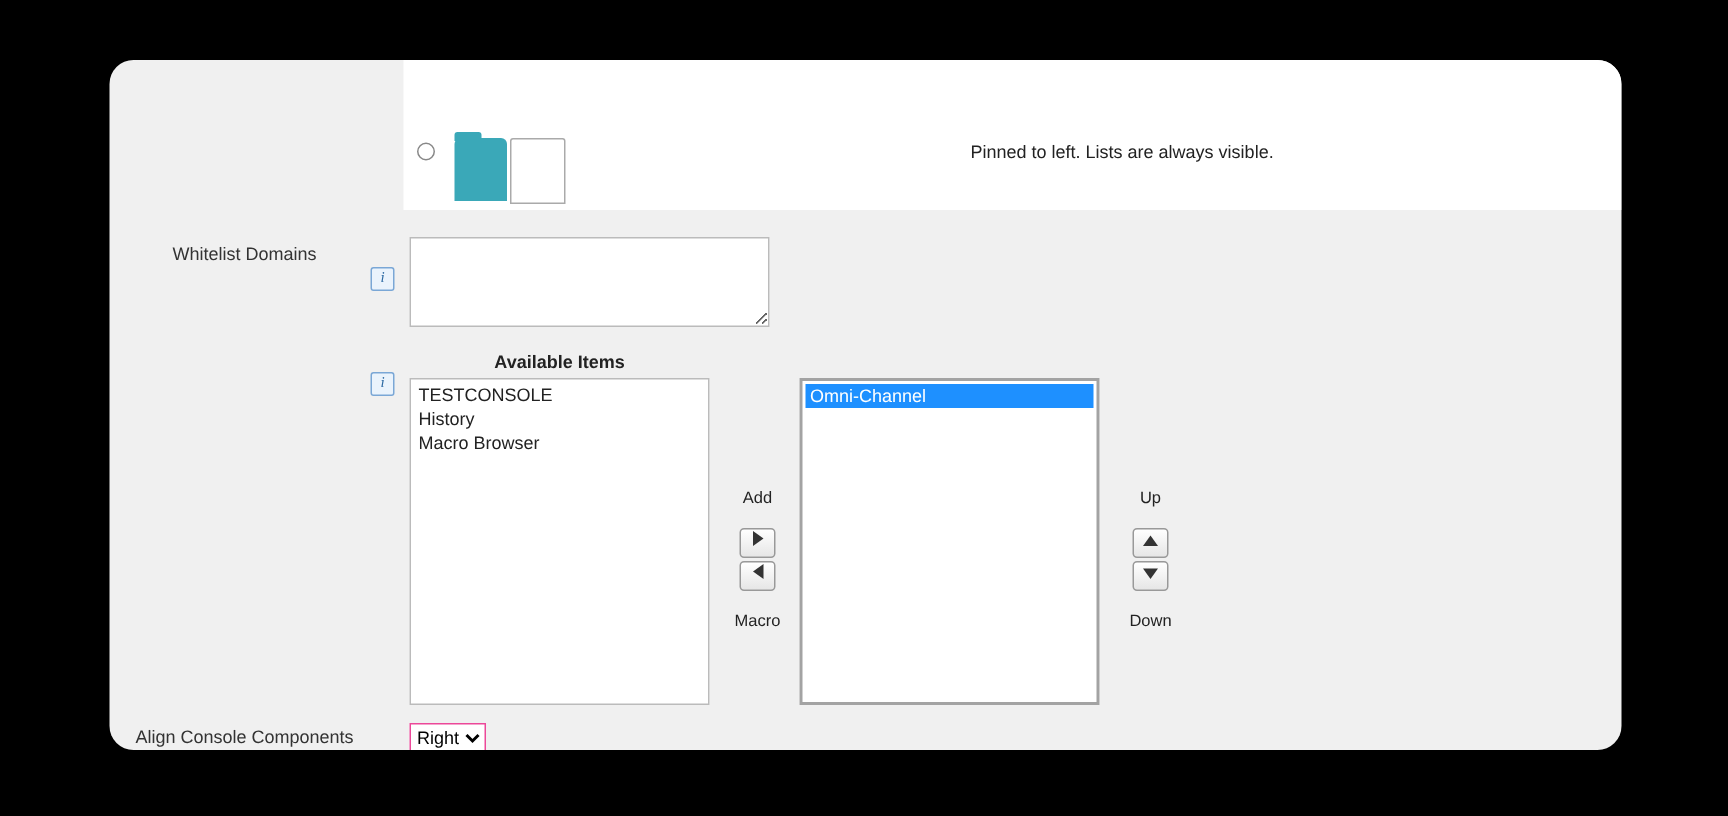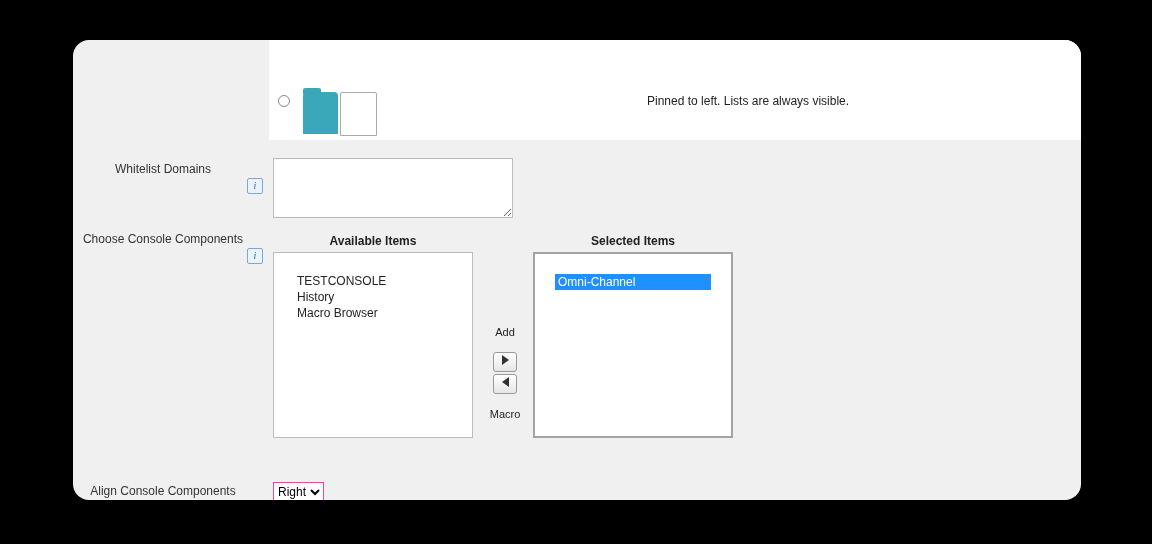--- a/index.html
+++ b/index.html
@@ -137,26 +137,26 @@
     font-weight: bold;
     font-size: 12px;
     text-align: center;
   }
   .avail-header { left: 200px; width: 200px; }
   .sel-header   { left: 460px; width: 200px; }
   .listbox {
     position: absolute;
     top: 212px;
     width: 200px;
-    height: 186px;
+    height: 218px;
     background: #fff;
     font-size: 12px;
     overflow-y: scroll;
     box-sizing: border-box;
-    padding: 20px;
+    padding: 2px;
   }
   .available-list {
     left: 200px;
     border: 1px solid #bbb;
   }
   .selected-list {
     left: 460px;
     border: 2px solid #a3a3a3;
   }
   .list-item {
@@ -231,40 +231,44 @@
       </div>
       <div class="folder-empty"></div>
     </div>
     <span class="pin-text">Pinned to left. Lists are always visible.</span>
   </div>
 
   <span class="label whitelist-label">Whitelist Domains</span>
   <span class="info-icon whitelist-info">i</span>
   <textarea class="whitelist-ta" style=""></textarea>
 
-  <span class="label comp-label">Choose Console Components</span>
   <span class="info-icon comp-info">i</span>
 
   <span class="list-header avail-header">Available Items</span>
-  <span class="list-header sel-header">Selected Items</span>
 
   <div class="listbox available-list" id="available-list">
       <div class="list-item">TESTCONSOLE</div>
       <div class="list-item">History</div>
       <div class="list-item">Macro Browser</div>
     </div>
   <div class="listbox selected-list" id="selected-list">
       <div class="list-item selected">Omni-Channel</div>
     </div>
 
   <div class="btn-stack addremove-stack">
     <span class="txt">Add</span>
     <button class="mini-btn"><span class="tri tri-right"></span></button>
     <button class="mini-btn"><span class="tri tri-left"></span></button>
     <span class="txt">Macro</span>
   </div>
 
+  <div class="btn-stack updown-stack">
+    <span class="txt">Up</span>
+    <button class="mini-btn"><span class="tri tri-up"></span></button>
+    <button class="mini-btn"><span class="tri tri-down"></span></button>
+    <span class="txt">Down</span>
+  </div>
 
   <span class="label align-label">Align Console Components</span>
 
   <select class="align-select" id="align-select"><option>Right</option><option>Left</option></select>
 
 </div>
 
 </body></html>

